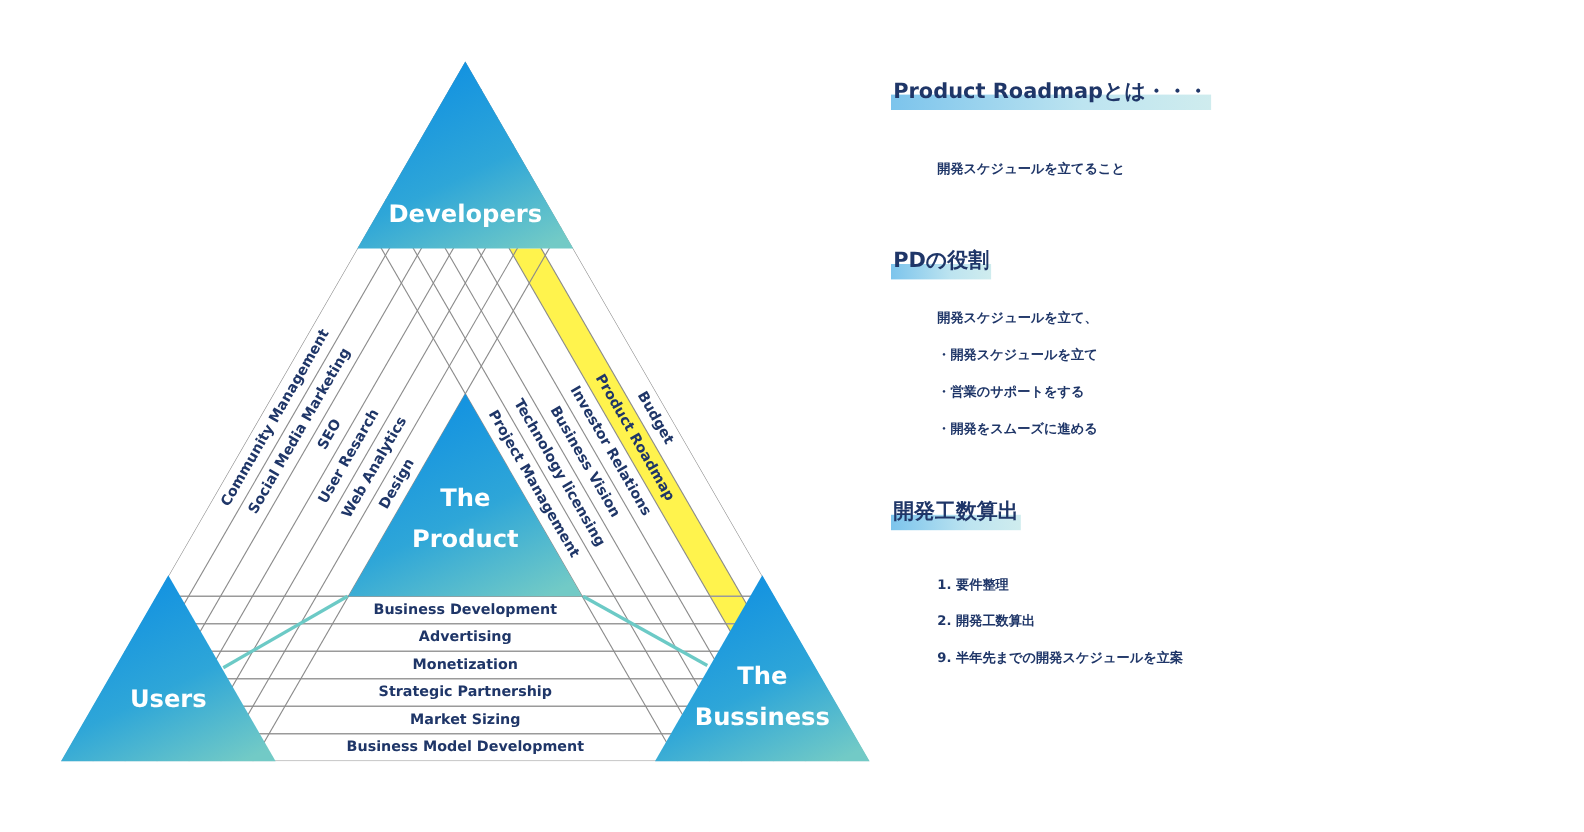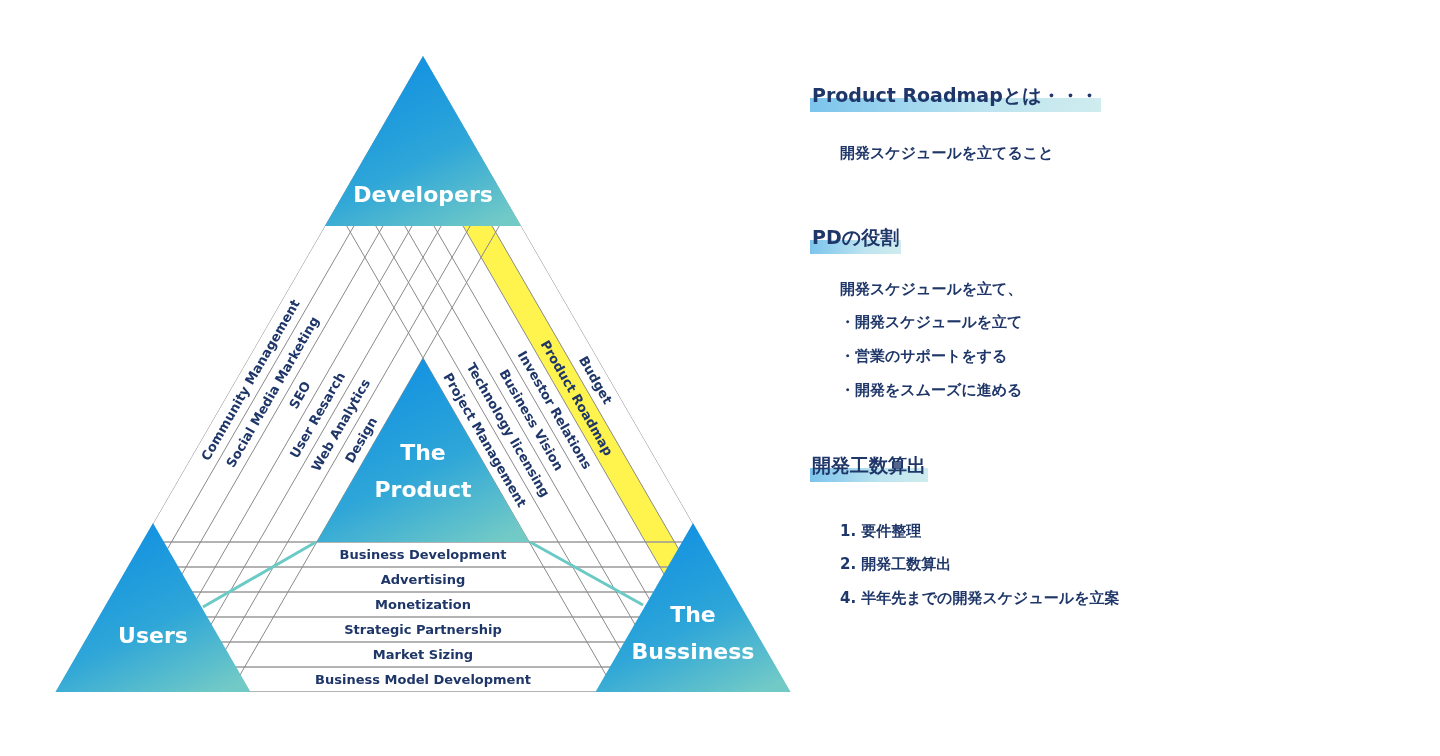--- a/index.html
+++ b/index.html
@@ -9,21 +9,21 @@
   .tri-label { fill: #ffffff; font-weight: bold; font-family: "DejaVu Sans", sans-serif; font-size: 22px; text-anchor: middle; }
   .band-label { fill: #1f3668; font-weight: bold; font-family: "DejaVu Sans", sans-serif; font-size: 13px; text-anchor: middle; dominant-baseline: central; }
   .grid-line { stroke: #8a8a8a; stroke-width: 1; fill: none; }
   .h-line { stroke: #9a9a9a; stroke-width: 1.4; }
 
   #panel { position: absolute; left: 810px; top: 0; width: 600px; color: #1f3668; }
   .heading { position: absolute; left: 0; font-weight: bold; font-size: 19px; line-height: 26px; padding: 0 2px; white-space: nowrap; }
   .heading .hl { position: absolute; left: 0; right: 0; bottom: -4px; height: 14px;
                  background: linear-gradient(90deg, #7cc4ec 0%, #bde4f0 60%, #cfecee 100%); z-index: 0; }
   .heading span.txt { position: relative; z-index: 1; }
-  .line { position: absolute; left: 0; font-weight: bold; font-size: 15px; line-height: 26px; white-space: nowrap; padding-left: 30px; }
+  .line { position: absolute; left: 12px; font-weight: bold; font-size: 12px; line-height: 26px; white-space: nowrap; padding-left: 30px; }
 </style>
 </head>
 <body>
 
 <svg id="diagram" viewBox="0 0 840 756" xmlns="http://www.w3.org/2000/svg">
   <defs>
     <linearGradient id="triGrad" x1="0.3" y1="0" x2="0.85" y2="1">
       <stop offset="0" stop-color="#0f8fe2"></stop>
       <stop offset="0.55" stop-color="#2ea6d8"></stop>
       <stop offset="1" stop-color="#72cac6"></stop>
@@ -103,35 +103,35 @@
       <text x="423" y="554.5" class="band-label">Business Development</text>
       <text x="423" y="579.5" class="band-label">Advertising</text>
       <text x="423" y="604.5" class="band-label">Monetization</text>
       <text x="423" y="629.5" class="band-label">Strategic Partnership</text>
       <text x="423" y="654.5" class="band-label">Market Sizing</text>
       <text x="423" y="679.5" class="band-label">Business Model Development</text>
     </g>
 </svg>
 
 <div id="panel">
-  <div class="heading" style="top:82px;">
+  <div class="heading" style="top:70px;">
     <div class="hl"></div>
     <span class="txt">Product Roadmapとは・・・</span>
   </div>
   <div class="line" style="top:140px;">開発スケジュールを立てること</div>
 
   <div class="heading" style="top:224px;text-align:center;">
     <div class="hl"></div>
     <span class="txt">PDの役割</span>
   </div>
   <div class="line" style="top:276px;">開発スケジュールを立て、</div>
   <div class="line" style="top:309px;">・開発スケジュールを立て</div>
   <div class="line" style="top:343px;">・営業のサポートをする</div>
   <div class="line" style="top:377px;">・開発をスムーズに進める</div>
 
   <div class="heading" style="top:452px;">
     <div class="hl"></div>
     <span class="txt">開発工数算出</span>
   </div>
   <div class="line" style="top:518px;">1.  要件整理</div>
   <div class="line" style="top:551px;text-align:center;">2.  開発工数算出</div>
-  <div class="line" style="top:585px;">4.  半年先までの開発スケジュールを立案</div>
+  <div class="line" style="top:585px;">9.  半年先までの開発スケジュールを立案</div>
 </div>
 
 </body></html>

